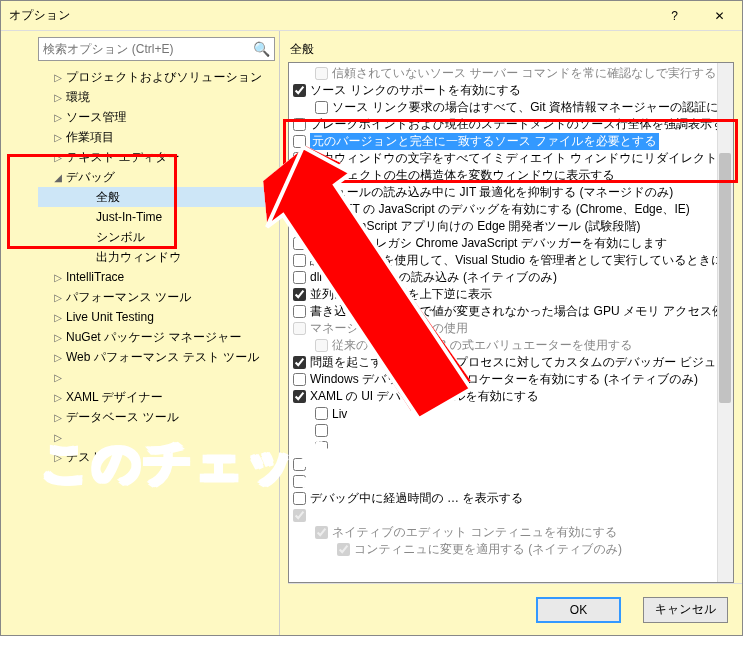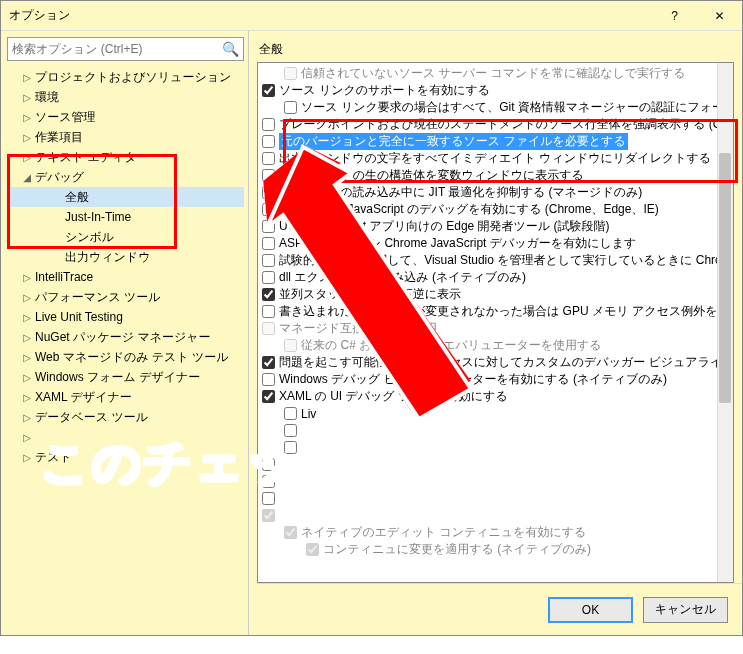--- a/index.html
+++ b/index.html
@@ -1,21 +1,21 @@
 <!DOCTYPE html>
 <html><head>
 <meta charset="utf-8">
 <style>
   * { box-sizing: border-box; margin: 0; padding: 0; }
   body { font-family: "Yu Gothic UI", "Meiryo", sans-serif; font-size: 12px; background: #fff; color: #000; }
   .window { width: 743px; height: 636px; border: 1px solid #888; display: flex; flex-direction: column; position: relative; background: #fef9c3; }
   .titlebar { height: 30px; display: flex; align-items: center; padding-left: 8px; border-bottom: 1px solid #ddd; }
   .titlebar .title { flex: 1; }
   .titlebar .btn { width: 45px; height: 28px; display: flex; align-items: center; justify-content: center; }
-  .body { display: flex; flex: 1; overflow: hidden; }
+  .body { display: flex; flex: 1; overflow: hidden; padding-left: 31px; }
   .left { width: 248px; border-right: 1px solid #ccc; display: flex; flex-direction: column; padding: 6px 4px 6px 6px; }
   .search-wrap { position: relative; }
   .search { width: 100%; height: 24px; border: 1px solid #999; padding: 2px 22px 2px 4px; font-size: 12px; }
   .search-icon { position: absolute; right: 4px; top: 4px; color: #555; font-size: 14px; }
   .tree { flex: 1; overflow: auto; margin-top: 6px; user-select: none; }
   .tree-item { display: flex; align-items: center; height: 20px; white-space: nowrap; padding-left: 2px; cursor: default; }
   .tree-item.indent1 { padding-left: 14px; }
   .tree-item.indent2 { padding-left: 44px; }
   .chev { display: inline-block; width: 12px; text-align: center; color: #666; font-size: 10px; margin-right: 2px; }
   .tree-item.selected { background: #cde6f7; }
@@ -23,21 +23,21 @@
   .section-head { padding: 2px 0 4px 2px; font-size: 12px; }
   .list-wrap { border: 1px solid #888; flex: 1; overflow: auto; background: #fff; position: relative; margin-right: 8px; }
   .list { padding: 2px 0 2px 4px; }
   .row { display: flex; align-items: center; height: 17px; white-space: nowrap; gap: 4px; }
   .row input[type=checkbox] { width: 13px; height: 13px; accent-color: #333;  }
   .row .lbl { font-size: 12px; }
   .row.pad1 { padding-left: 22px; }
   .row.pad2 { padding-left: 44px; }
   .row .lbl.dim { color: #888; }
   .row .lbl.sel { background: #3399ff; color: #fff; padding: 0 2px; }
-  .footer { height: 52px; display: flex; justify-content: flex-end; align-items: center; gap: 10px; padding-right: 14px; border-top: 1px solid #ddd; }
+  .footer { height: 52px; display: flex; justify-content: flex-end; align-items: center; gap: 22px; padding-right: 14px; border-top: 1px solid #ddd; }
   .footer button { min-width: 85px; height: 26px; border: 1px solid #888; background: #e9e9e9; font-size: 12px; cursor: pointer; }
   .footer button.default { border: 1px solid #3399ff; box-shadow: 0 0 0 1px #3399ff inset; }
   .red-box { position: absolute; border: 3px solid #ff0000; pointer-events: none; }
   #redbox-tree { left: 6px; top: 153px; width: 170px; height: 95px; }
   #redbox-list { left: 282px; top: 118px; width: 455px; height: 64px; }
   .arrow-layer { position: absolute; left: 0; top: 0; pointer-events: none; }
   .annotation { position: absolute; left: 40px; top: 430px; font-size: 48px; font-weight: 900; color: #ff0000; -webkit-text-stroke: 3px #fff; text-shadow: 2px 2px 0 #fff, -2px -2px 0 #fff, 2px -2px 0 #fff, -2px 2px 0 #fff; pointer-events: none; letter-spacing: 2px; white-space: nowrap; }
   
   .scroll-hint { position: absolute; right: 0; top: 0; bottom: 0; width: 16px; background: #f0f0f0; border-left: 1px solid #ddd; }
   .scroll-thumb { position: absolute; right: 2px; width: 12px; background: #c2c2c2; border-radius: 2px; }
@@ -115,25 +115,24 @@
           <div class="tree-item indent1">
             <span class="chev">▷</span>
             <span>Live Unit Testing</span>
           </div>
           <div class="tree-item indent1">
             <span class="chev">▷</span>
             <span>NuGet パッケージ マネージャー</span>
           </div>
           <div class="tree-item indent1">
             <span class="chev">▷</span>
-            <span>Web マネージドのみ テスト ツール</span>
-          </div>
-          <div class="tree-item indent1">
-            <span class="chev">▷</span>
-            <span>Windows フォーム デザイナー</span>
+            <span>Web パフォーマンス テスト ツール</span>
+          </div>
+          <div class="tree-item indent1">
+            <span class="chev">▷</span>
           </div>
           <div class="tree-item indent1">
             <span class="chev">▷</span>
             <span>XAML デザイナー</span>
           </div>
           <div class="tree-item indent1">
             <span class="chev">▷</span>
             <span>データベース ツール</span>
           </div>
           <div class="tree-item indent1">
@@ -245,20 +244,21 @@
             <div class="row pad0">
               <input type="checkbox" style="">
               <span class="lbl"></span>
             </div>
             <div class="row pad0">
               <input type="checkbox" style="">
               <span class="lbl"></span>
             </div>
             <div class="row pad0">
               <input type="checkbox" style="">
+              <span class="lbl">デバッグ中に経過時間の … を表示する</span>
             </div>
             <div class="row pad0">
               <input type="checkbox" disabled="" checked="" style="">
             </div>
             <div class="row pad1">
               <input type="checkbox" disabled="" checked="" style="">
               <span class="lbl dim">ネイティブのエディット コンティニュを有効にする</span>
             </div>
             <div class="row pad2">
               <input type="checkbox" disabled="" checked="" style="">

